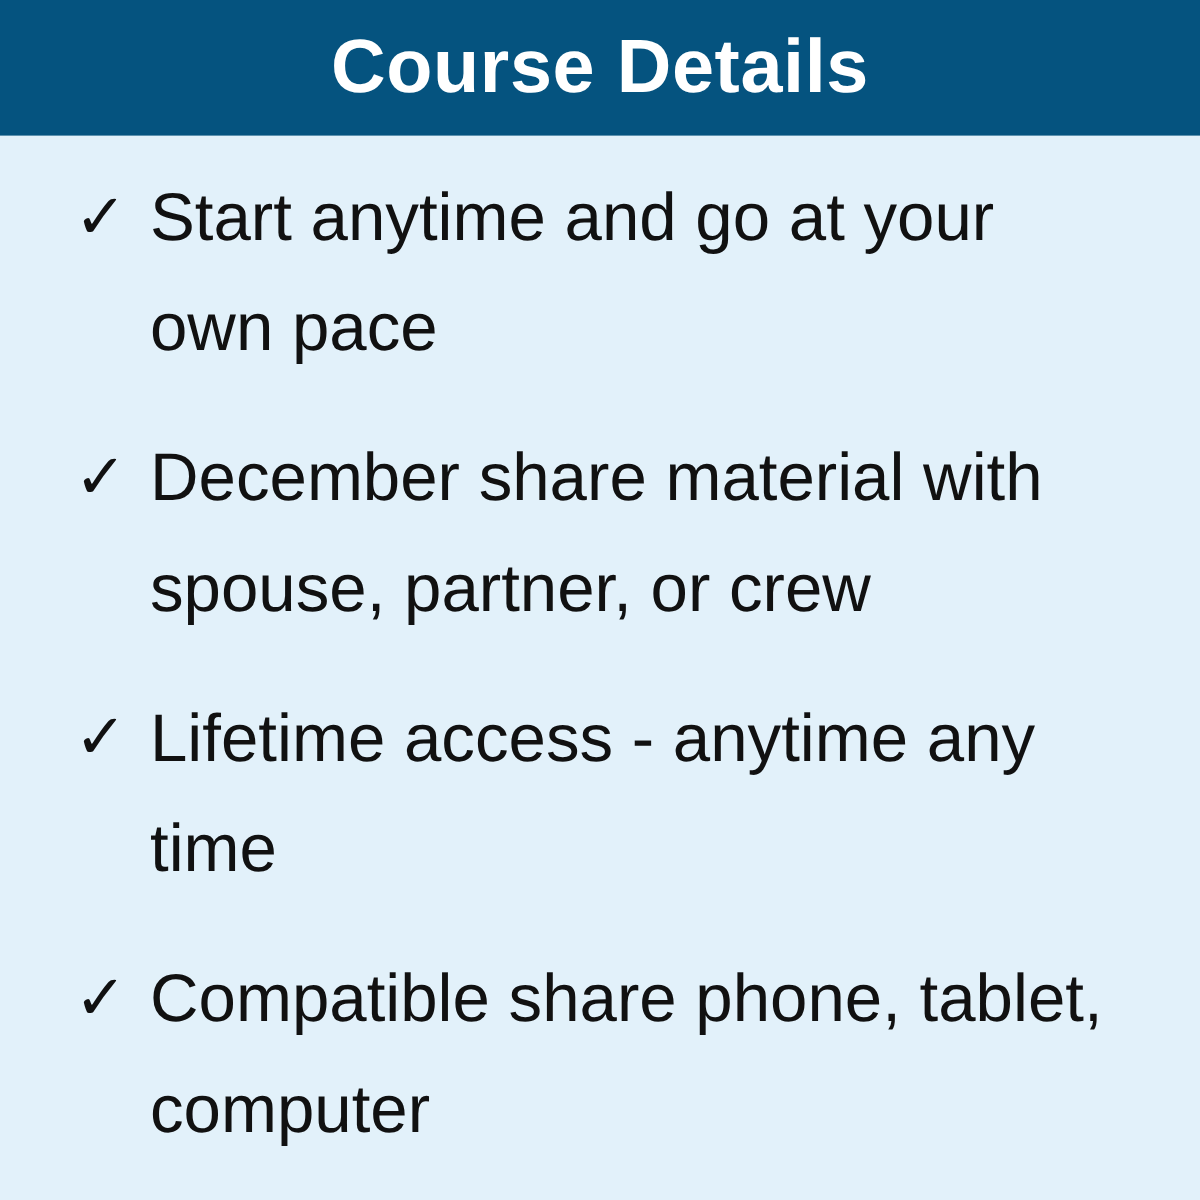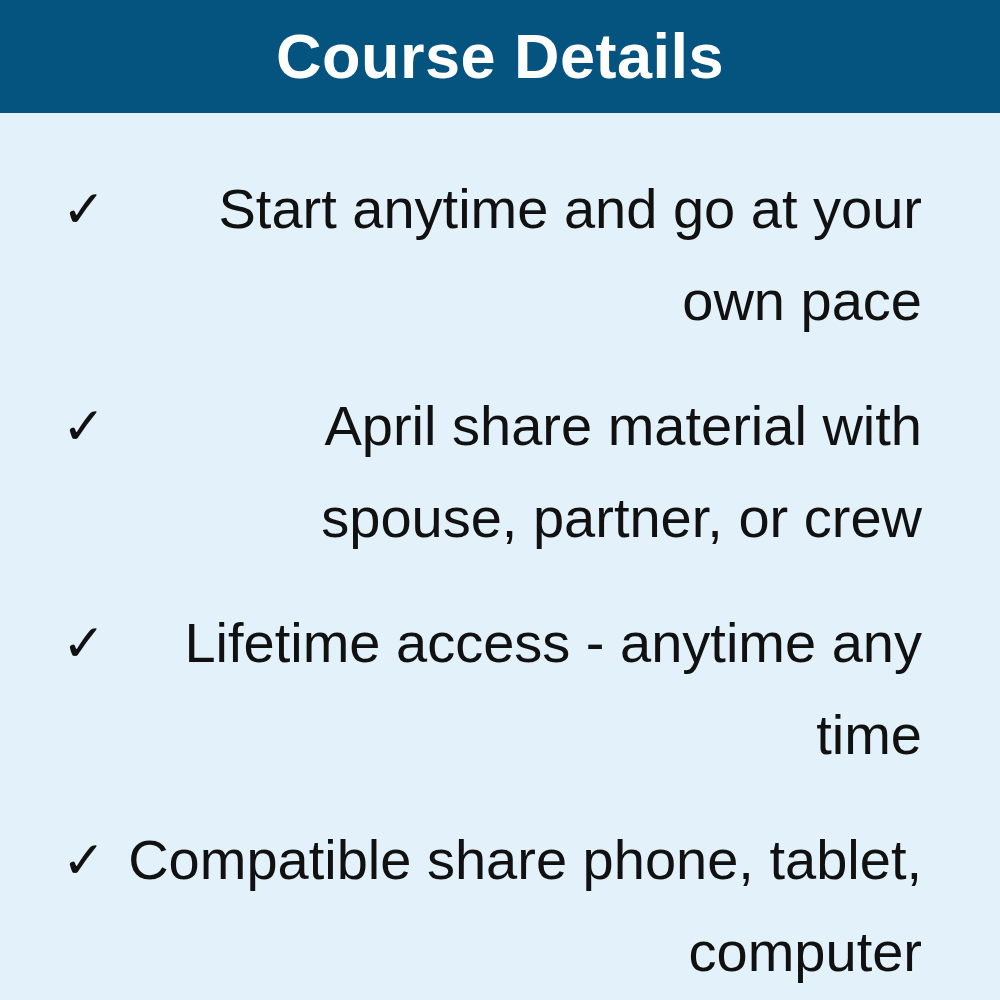--- a/index.html
+++ b/index.html
@@ -14,21 +14,20 @@
     font-family: "Liberation Sans", sans-serif;
   }
 
   .card {
     width: 1000px;
     height: 1000px;
     box-sizing: border-box;
     background: #e2f1fa;
     display: flex;
     flex-direction: column;
-    gap: 28px;
   }
 
   
   .header {
     height: 113px;
     background: #05537f;
     display: flex;
     align-items: center;
     justify-content: center;
     flex: 0 0 auto;
@@ -77,21 +76,20 @@
     font-size: 52px;
     line-height: 92px;
     color: #111111;
     text-align: left;
     font-family: "DejaVu Sans", sans-serif;
   }
 
   .feature-text {
     flex: 1 1 auto;
     display: block;
-    text-align: right;
   }
 </style>
 </head>
 <body>
 
 <div class="card">
 
   <div class="header">
     <div class="header-title">Course Details</div>
   </div>
@@ -99,21 +97,21 @@
   <div class="body">
     <ul class="feature-list">
 
       <li class="feature-item">
         <span class="check-icon">✓</span>
         <span class="feature-text">Start anytime and go at your own pace</span>
       </li>
 
       <li class="feature-item">
         <span class="check-icon">✓</span>
-        <span class="feature-text">April share material with spouse, partner, or crew</span>
+        <span class="feature-text">December share material with spouse, partner, or crew</span>
       </li>
 
       <li class="feature-item">
         <span class="check-icon">✓</span>
         <span class="feature-text">Lifetime access - anytime any time</span>
       </li>
 
       <li class="feature-item">
         <span class="check-icon">✓</span>
         <span class="feature-text">Compatible share phone, tablet, computer</span>

